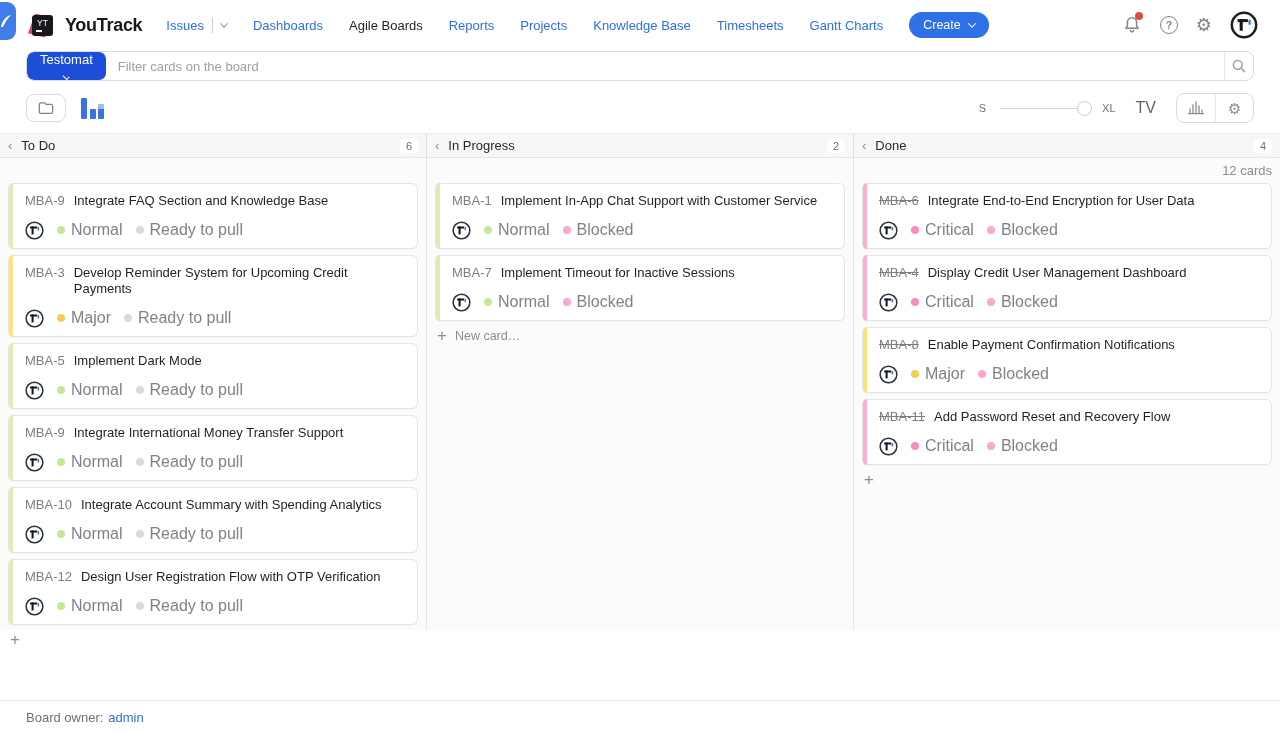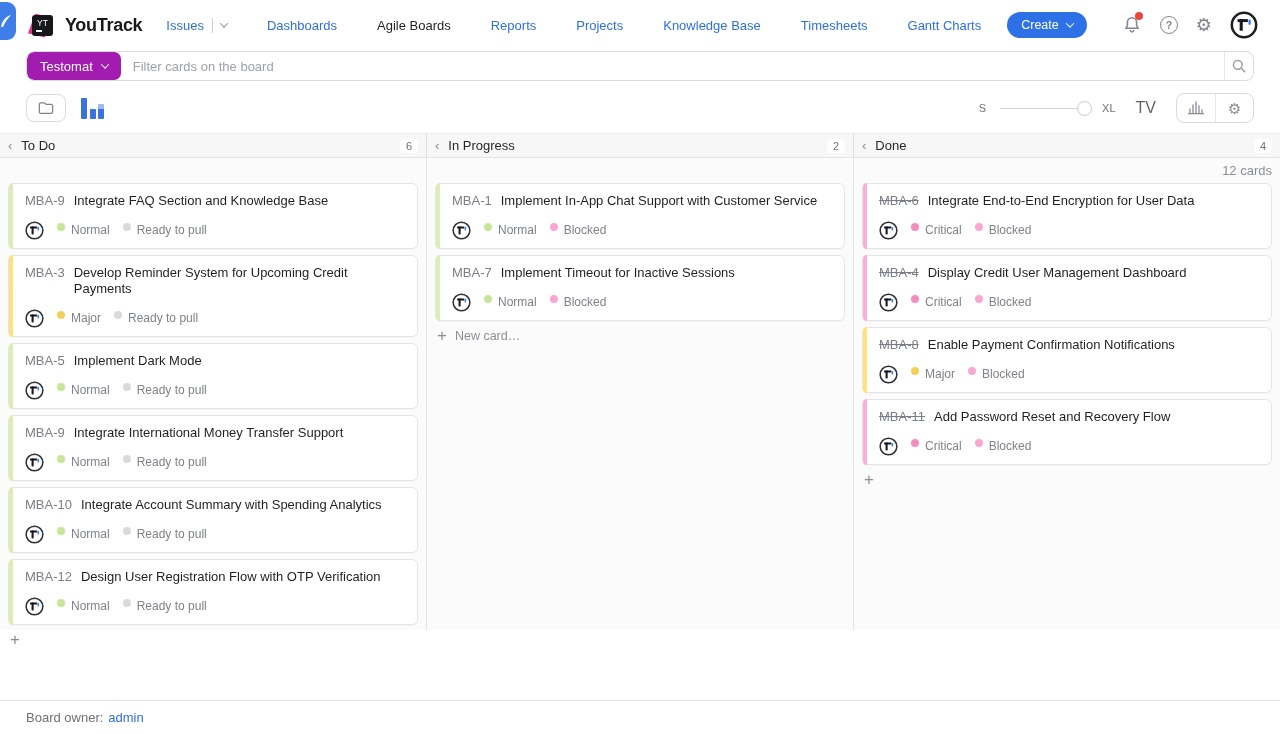--- a/index.html
+++ b/index.html
@@ -16,21 +16,21 @@
   .logo { display:flex; align-items:center; gap:10px; margin-right:24px; cursor:pointer; }
   .logo-mark { position:relative; width:27px; height:27px; }
   .logo-pink { position:absolute; left:0; top:2px; width:24px; height:24px; background:#f1318e;
     clip-path:polygon(30% 0, 100% 18%, 70% 100%, 0 82%); }
   .logo-black { position:absolute; left:4px; top:3px; width:21px; height:21px; background:#17181c; border-radius:3px;
     display:flex; flex-direction:column; align-items:center; justify-content:center; color:#fff; }
   .logo-badge { font-size:8.5px; font-weight:400; line-height:1; letter-spacing:0; }
   .logo-underscore { width:6px; height:2px; background:#fff; margin-top:2.5px; margin-right:7px; }
   .logo-text { font-size:18px; font-weight:700; color:#17181c; letter-spacing:-0.3px; }
 
-  nav { display:flex; align-items:center; gap:40px; font-size:13px; }
+  nav { display:flex; align-items:center; gap:26px; font-size:13px; }
   .nav-group { display:flex; align-items:center; gap:8px; }
   .nav-item { color:#2e6fe4; text-decoration:none; cursor:pointer; }
   .nav-item.active { color:#1f2023; }
   .nav-divider { width:1px; height:15px; background:#c9ccd2; }
   .chev-down { width:6px; height:6px; border-right:1.6px solid currentColor; border-bottom:1.6px solid currentColor;
     transform:rotate(45deg) translate(-1px,-1px); display:inline-block; }
   .chev-gray { color:#8a8e94; }
   .create-btn { margin-left:26px; display:flex; align-items:center; gap:8px; background:#2e70e5; color:#fff;
     border:none; border-radius:14px; height:26px; padding:0 14px; font-size:12.5px; cursor:pointer; font-family:inherit; }
 
@@ -38,22 +38,22 @@
   .bell-wrap { position:relative; cursor:pointer; display:flex; }
   .dot-red { position:absolute; right:-1px; top:-3px; width:8px; height:8px; border-radius:50%; }
   .help-circle { width:18px; height:18px; border:1.5px solid #81858d; border-radius:50%; color:#81858d;
     font-size:10.5px; display:flex; align-items:center; justify-content:center; font-weight:700; cursor:pointer; }
   .gear-glyph { font-size:18px; color:#81858d; line-height:1; cursor:pointer; }
   .avatar-big { cursor:pointer; display:flex; }
 
   
   .filter-row { padding:1px 26px 0; }
   .filter-control { display:flex; align-items:stretch; height:30px; border:1px solid #d9dbdf; border-radius:8px; background:#fff; overflow:hidden; }
-  .project-btn { display:flex; align-items:center; gap:9px; background:#a21caf; color:#fff; border:none; border-radius:7px;
-    padding:0 13px; font-size:13px; cursor:pointer; font-family:inherit; }
+  .project-btn { display:flex; align-items:center; gap:9px; background:#1d4ed8; color:#fff; border:none; border-radius:7px;
+    padding:0 13px; font-size:13px; cursor:pointer; font-family:inherit;flex-direction:column; }
   .filter-input { flex:1; border:none; outline:none; padding:0 12px; font-size:13px; color:#1f2023; font-family:inherit; background:transparent; }
   .filter-input::placeholder { color:#9da1a9; }
   .search-seg { width:29px; display:flex; align-items:center; justify-content:center; border-left:1px solid #e6e7ea; cursor:pointer; }
 
   
   .toolbar-row { display:flex; align-items:center; padding:0 26px; margin-top:12px; height:30px; }
   .btn-outline { height:28px; border:1px solid #d9dbdf; border-radius:8px; background:#fff; display:flex; align-items:center; justify-content:center; cursor:pointer; }
   .folder-btn { width:40px; }
   .chart-toggle { margin-left:15px; display:flex; align-items:flex-end; gap:2.5px; height:21px; cursor:pointer; }
   .bar1 { width:6px; height:21px; background:#3b72e0; border-radius:1px; }
@@ -82,21 +82,21 @@
 
   .card { position:relative; background:#fff; border:1px solid #e4e5e9; border-radius:6px; margin-bottom:6px;
     padding:9px 12px 9px 16px; cursor:pointer; box-shadow:0 1px 1px rgba(0,0,0,0.03); }
   .card-edge { position:absolute; left:0; top:-1px; bottom:-1px; width:4px; border-radius:5px 0 0 5px; }
   .card-top { display:flex; gap:9px; font-size:13px; line-height:16px; }
   .cid { color:#7a7e87; white-space:nowrap; }
   .cid.resolved { text-decoration:line-through; }
   .ctitle { color:#1f2023; font-weight:500; }
   .card-bot { display:flex; align-items:center; margin-top:12px; gap:13px; height:18px; }
   .avatar { display:flex; }
-  .badge { display:flex; align-items:flex-start; gap:6px; font-size:12px; color:#7e828a; }
+  .badge { display:flex; align-items:center; gap:6px; font-size:16px; color:#7e828a; }
   .dot { width:8px; height:8px; border-radius:50%; display:inline-block; }
   .add-card { display:flex; align-items:center; gap:8px; color:#8a8e94; font-size:12.5px; margin-top:4px; padding:2px 2px; cursor:pointer; width:max-content; }
   .add-plus { font-size:17px; line-height:14px; font-weight:400; }
 
   .footer { position:absolute; left:0; right:0; bottom:0; height:34px; border-top:1px solid #e6e6e9; display:flex;
     align-items:center; padding:0 26px; font-size:13px; color:#6d7076; background:#fff; }
   .footer a { color:#2e6fe4; margin-left:5px; text-decoration:none; cursor:pointer; }
 </style>
 </head>
 <body>

